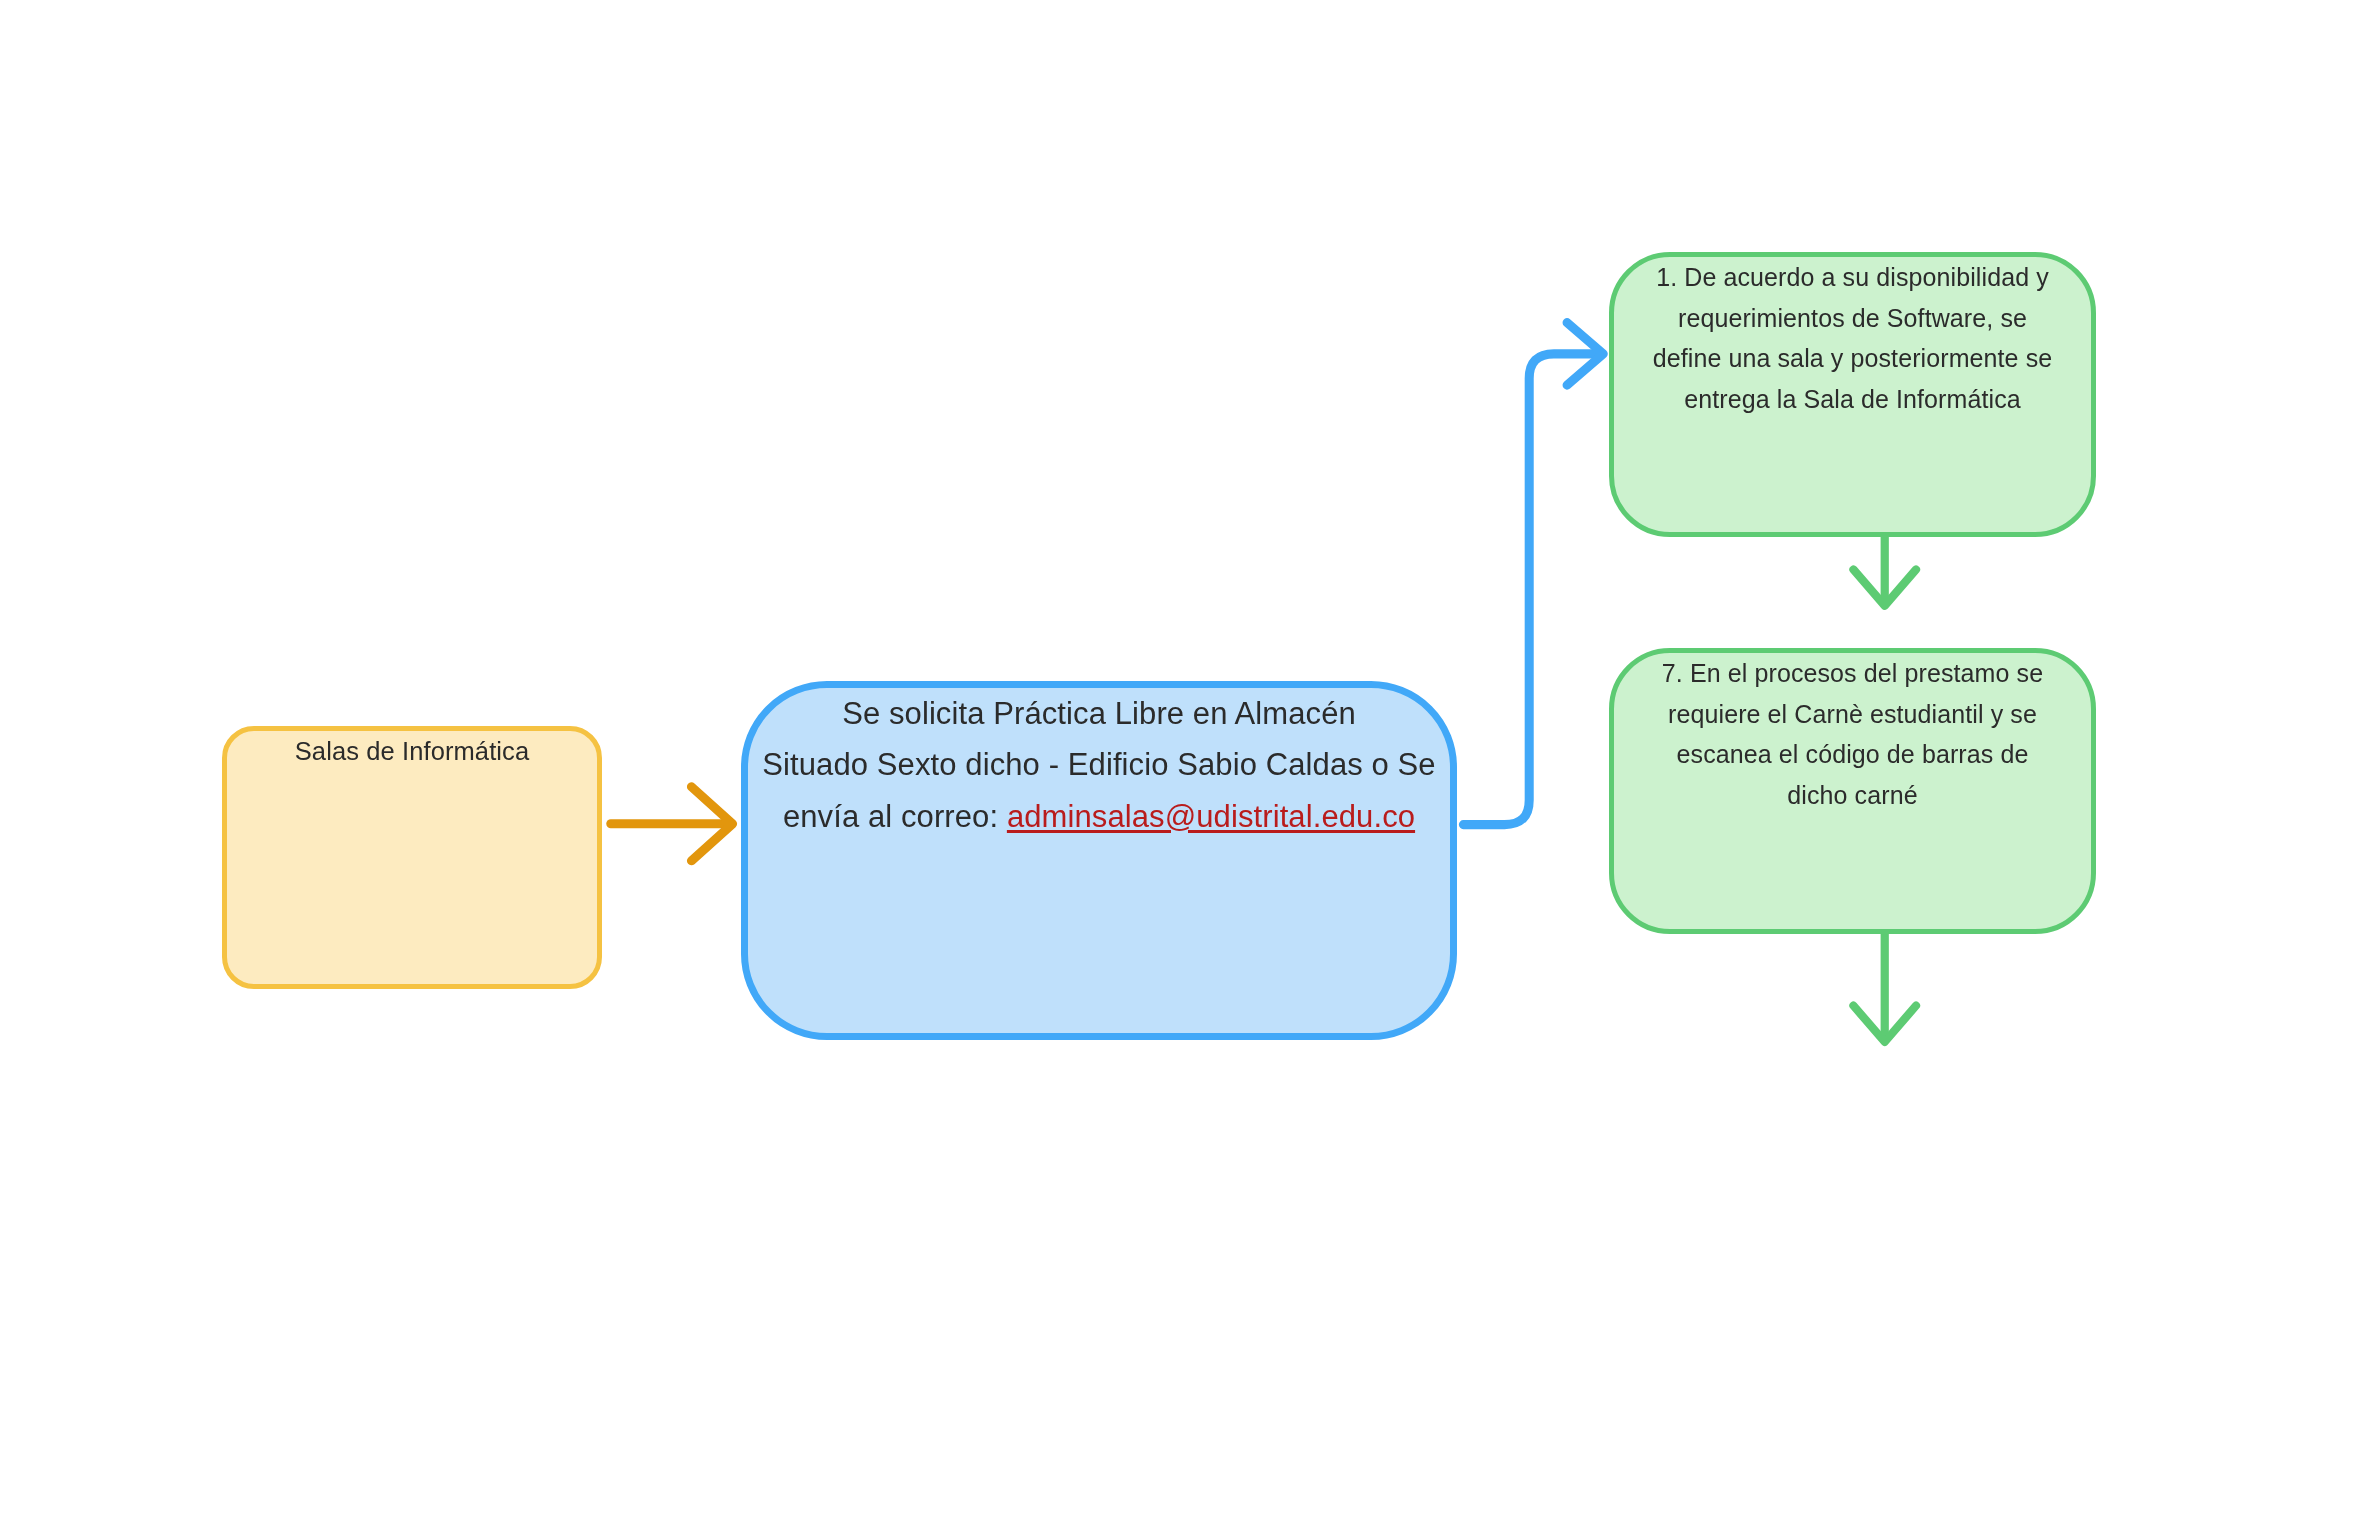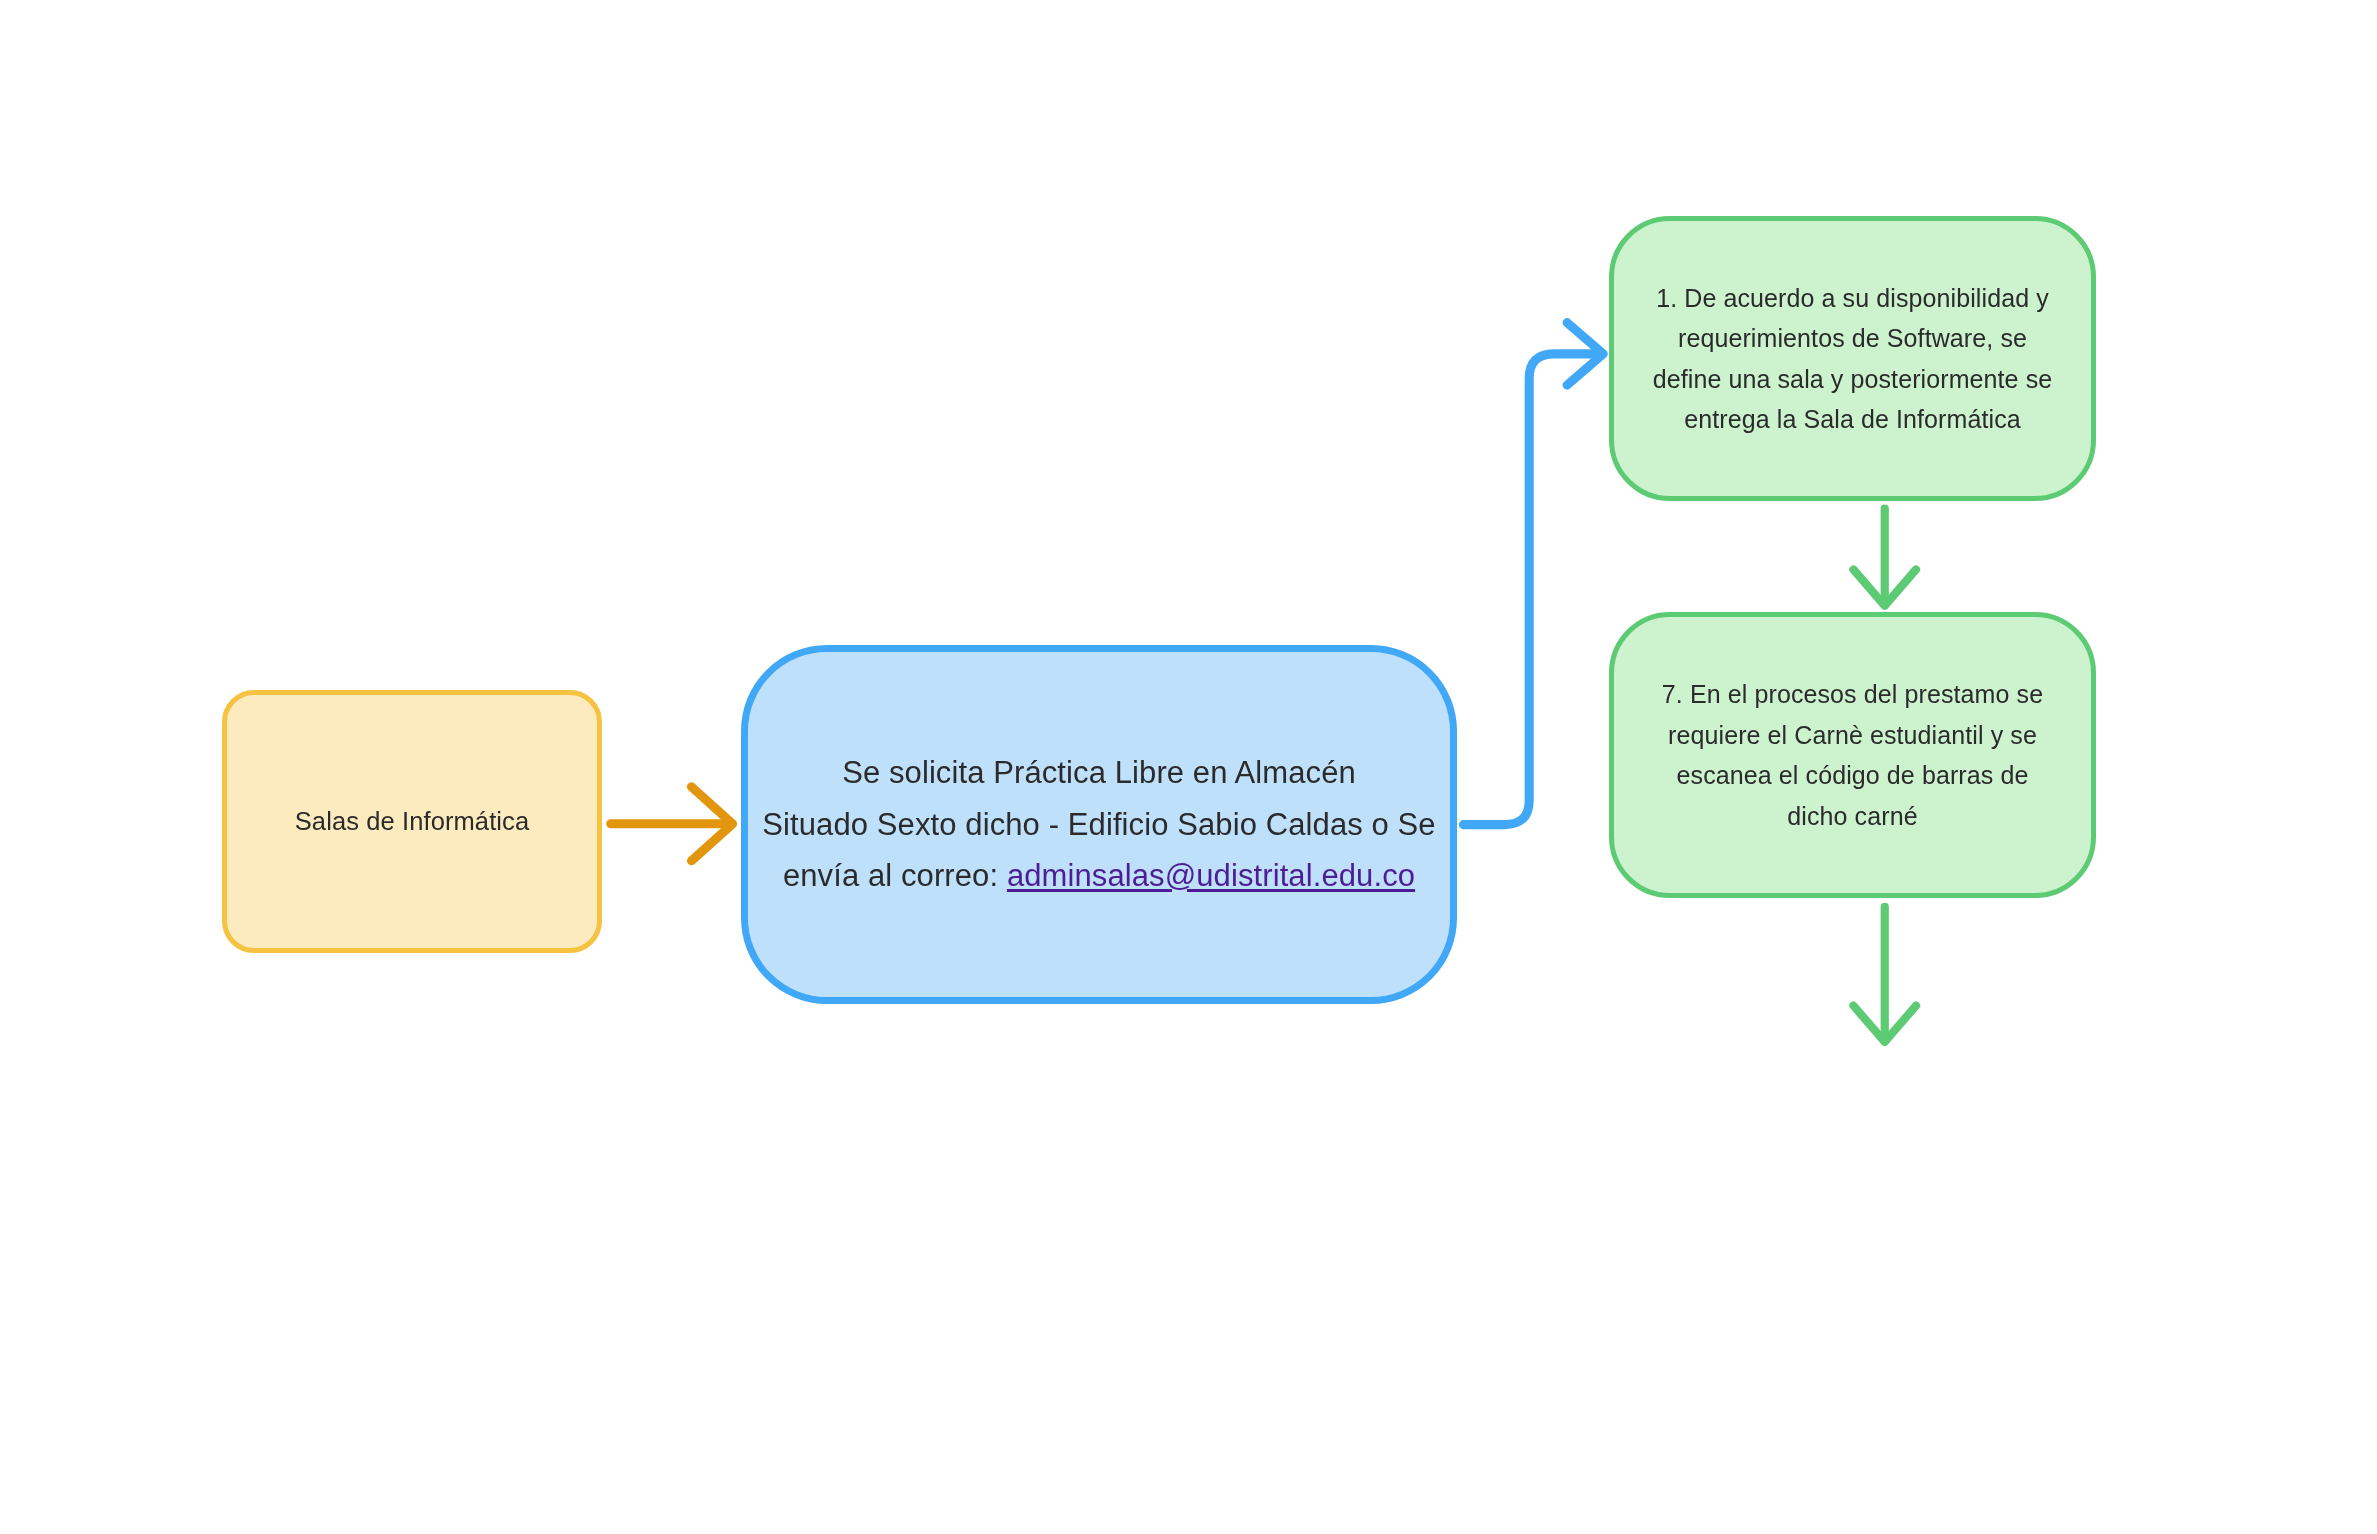--- a/index.html
+++ b/index.html
@@ -20,24 +20,24 @@
     left: 0;
     top: 0;
     width: 2377px;
     height: 1534px;
   }
 
   .node {
     position: absolute;
     box-sizing: border-box;
     display: flex;
-    align-items: center;
     justify-content: center;
     text-align: center;
     color: #2b2b2b;
+    margin-top: 36px;
   }
 
   .node-text {
     display: block;
     white-space: pre-line;
     line-height: 1.62;
     letter-spacing: 0.1px;
   }
 
   
@@ -60,21 +60,21 @@
     height: 359px;
     background: #BFE0FB;
     border: 7.4px solid #41A8F8;
     border-radius: 86px;
     font-size: 31px;
   }
   #node-request .node-text { line-height: 1.66; }
   .email-link {
     text-decoration: underline;
     text-underline-offset: 3.3px;
-    color: #4c1d95;
+    color: #b91c1c;
   }
 
   
   .node-step {
     left: 1609px;
     width: 487px;
     background: #CCF2CE;
     border: 5.8px solid #5DCB73;
     border-radius: 61px;
     font-size: 25px;

